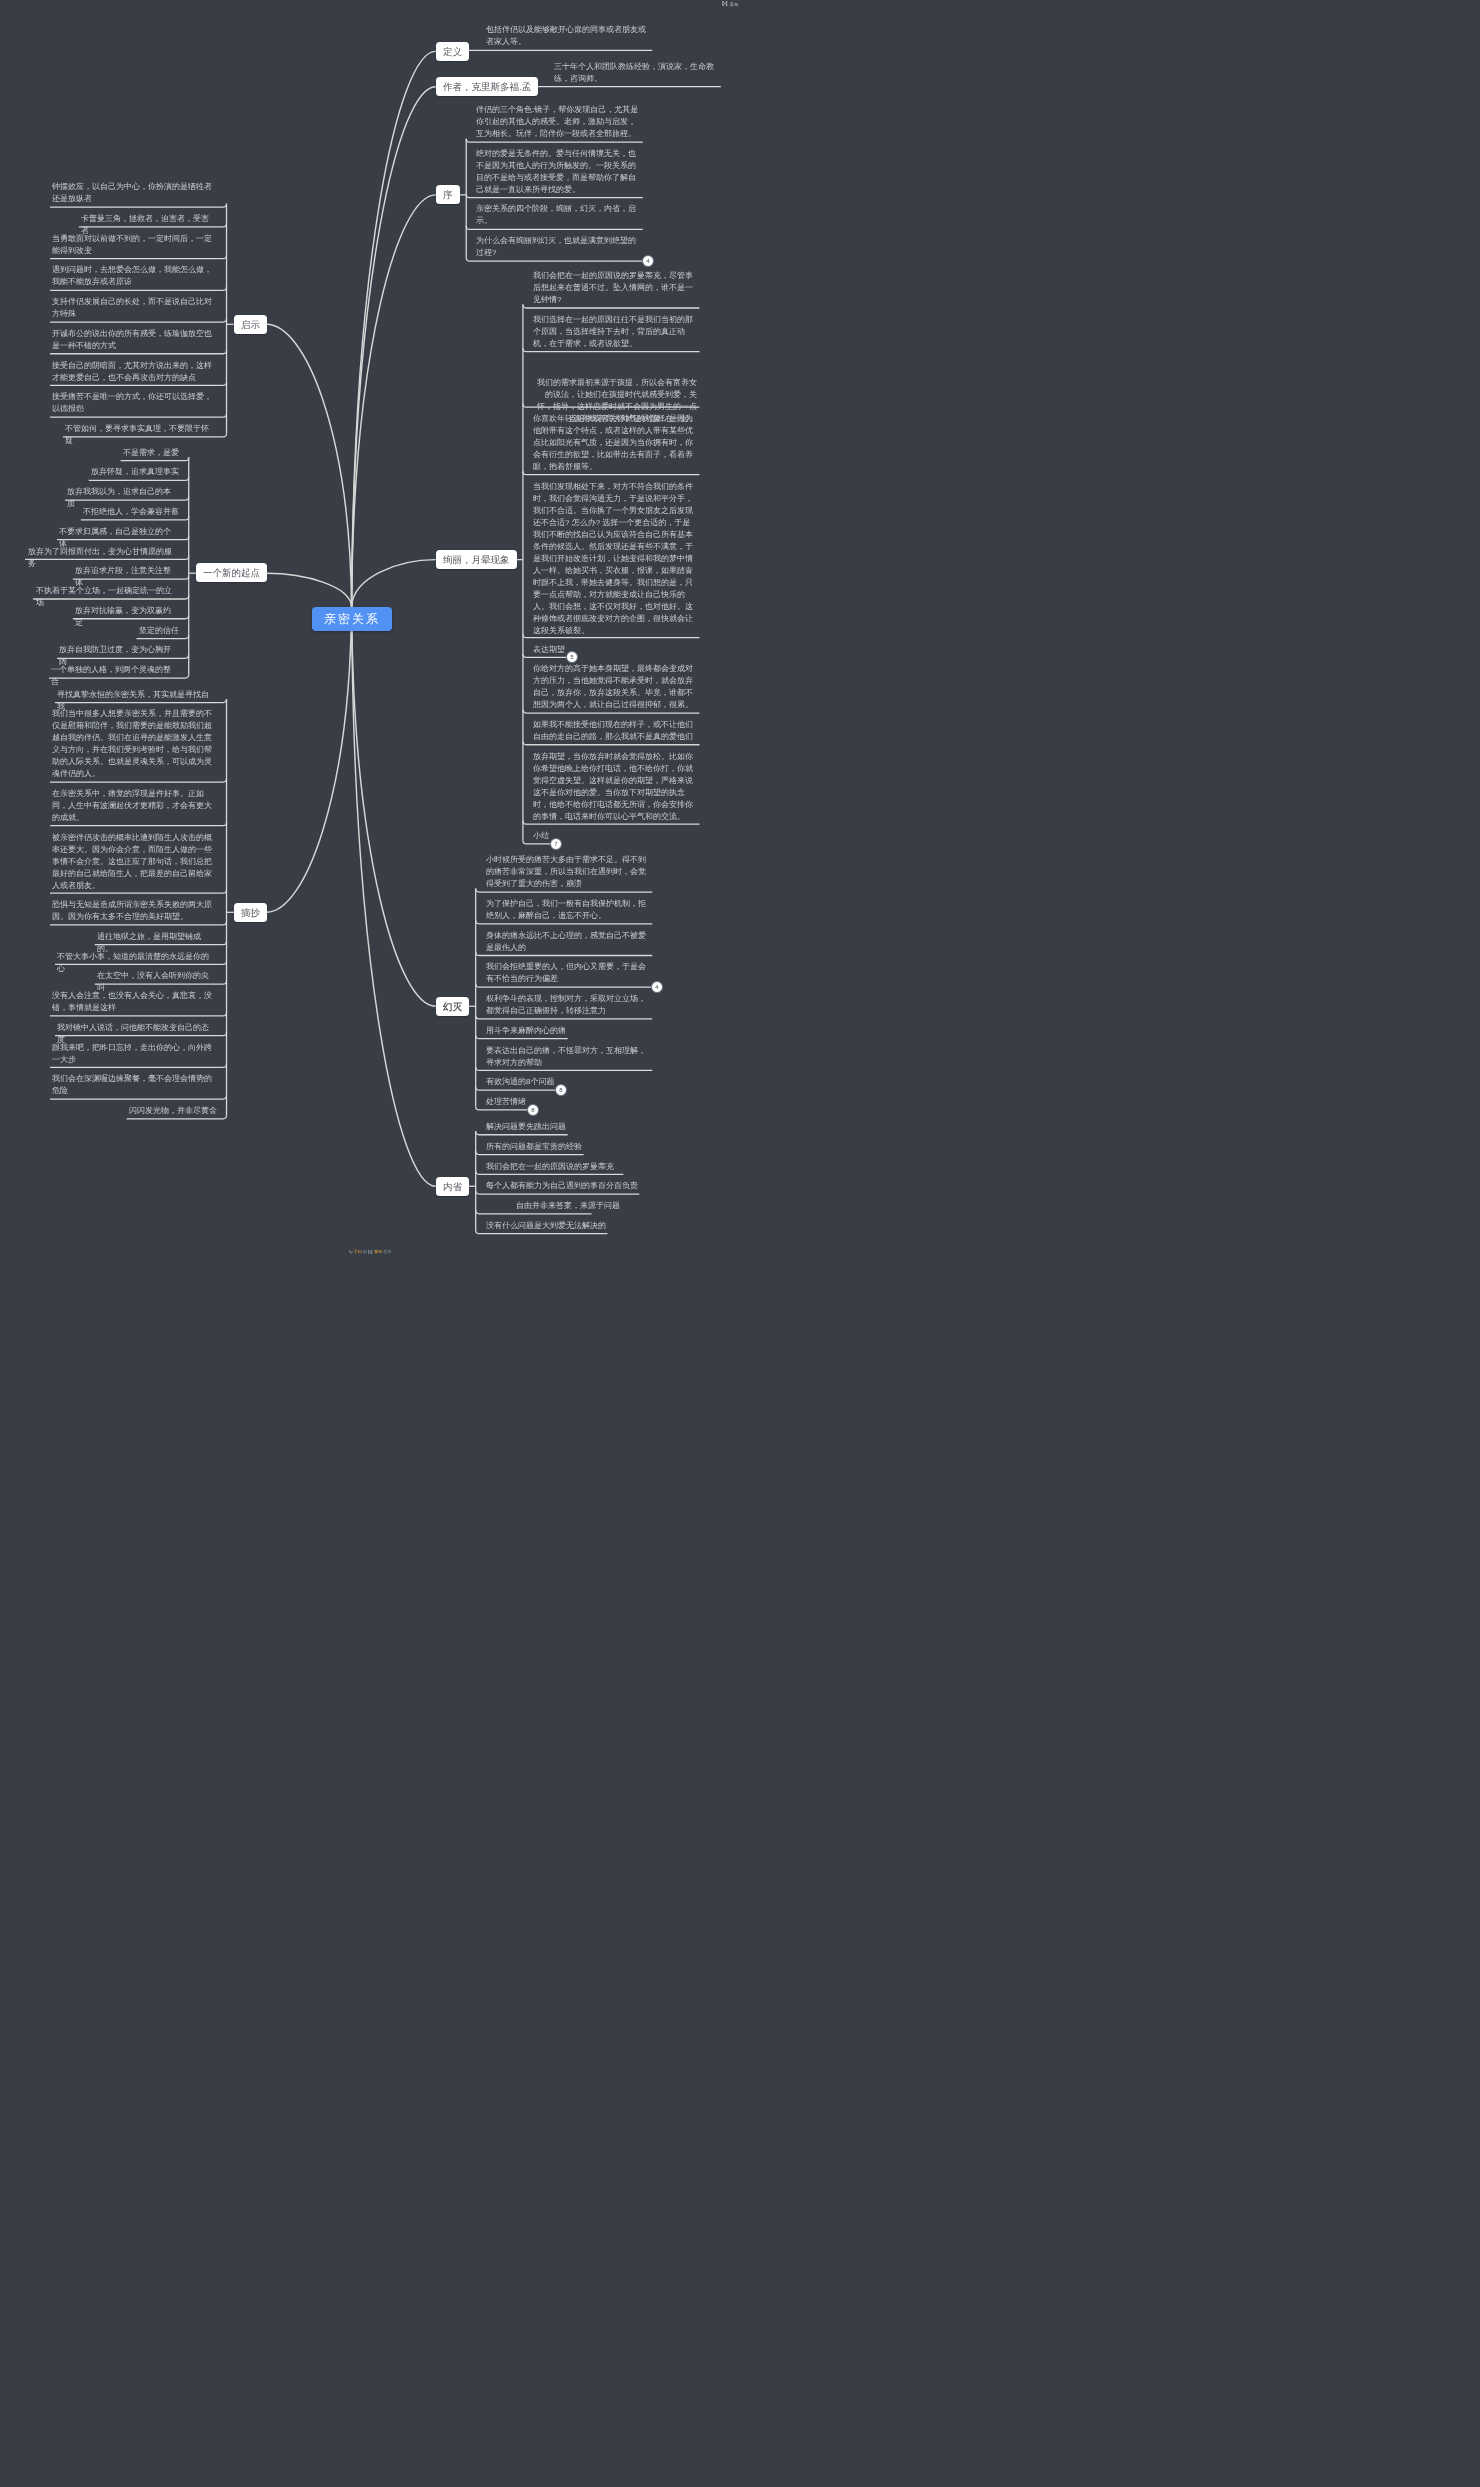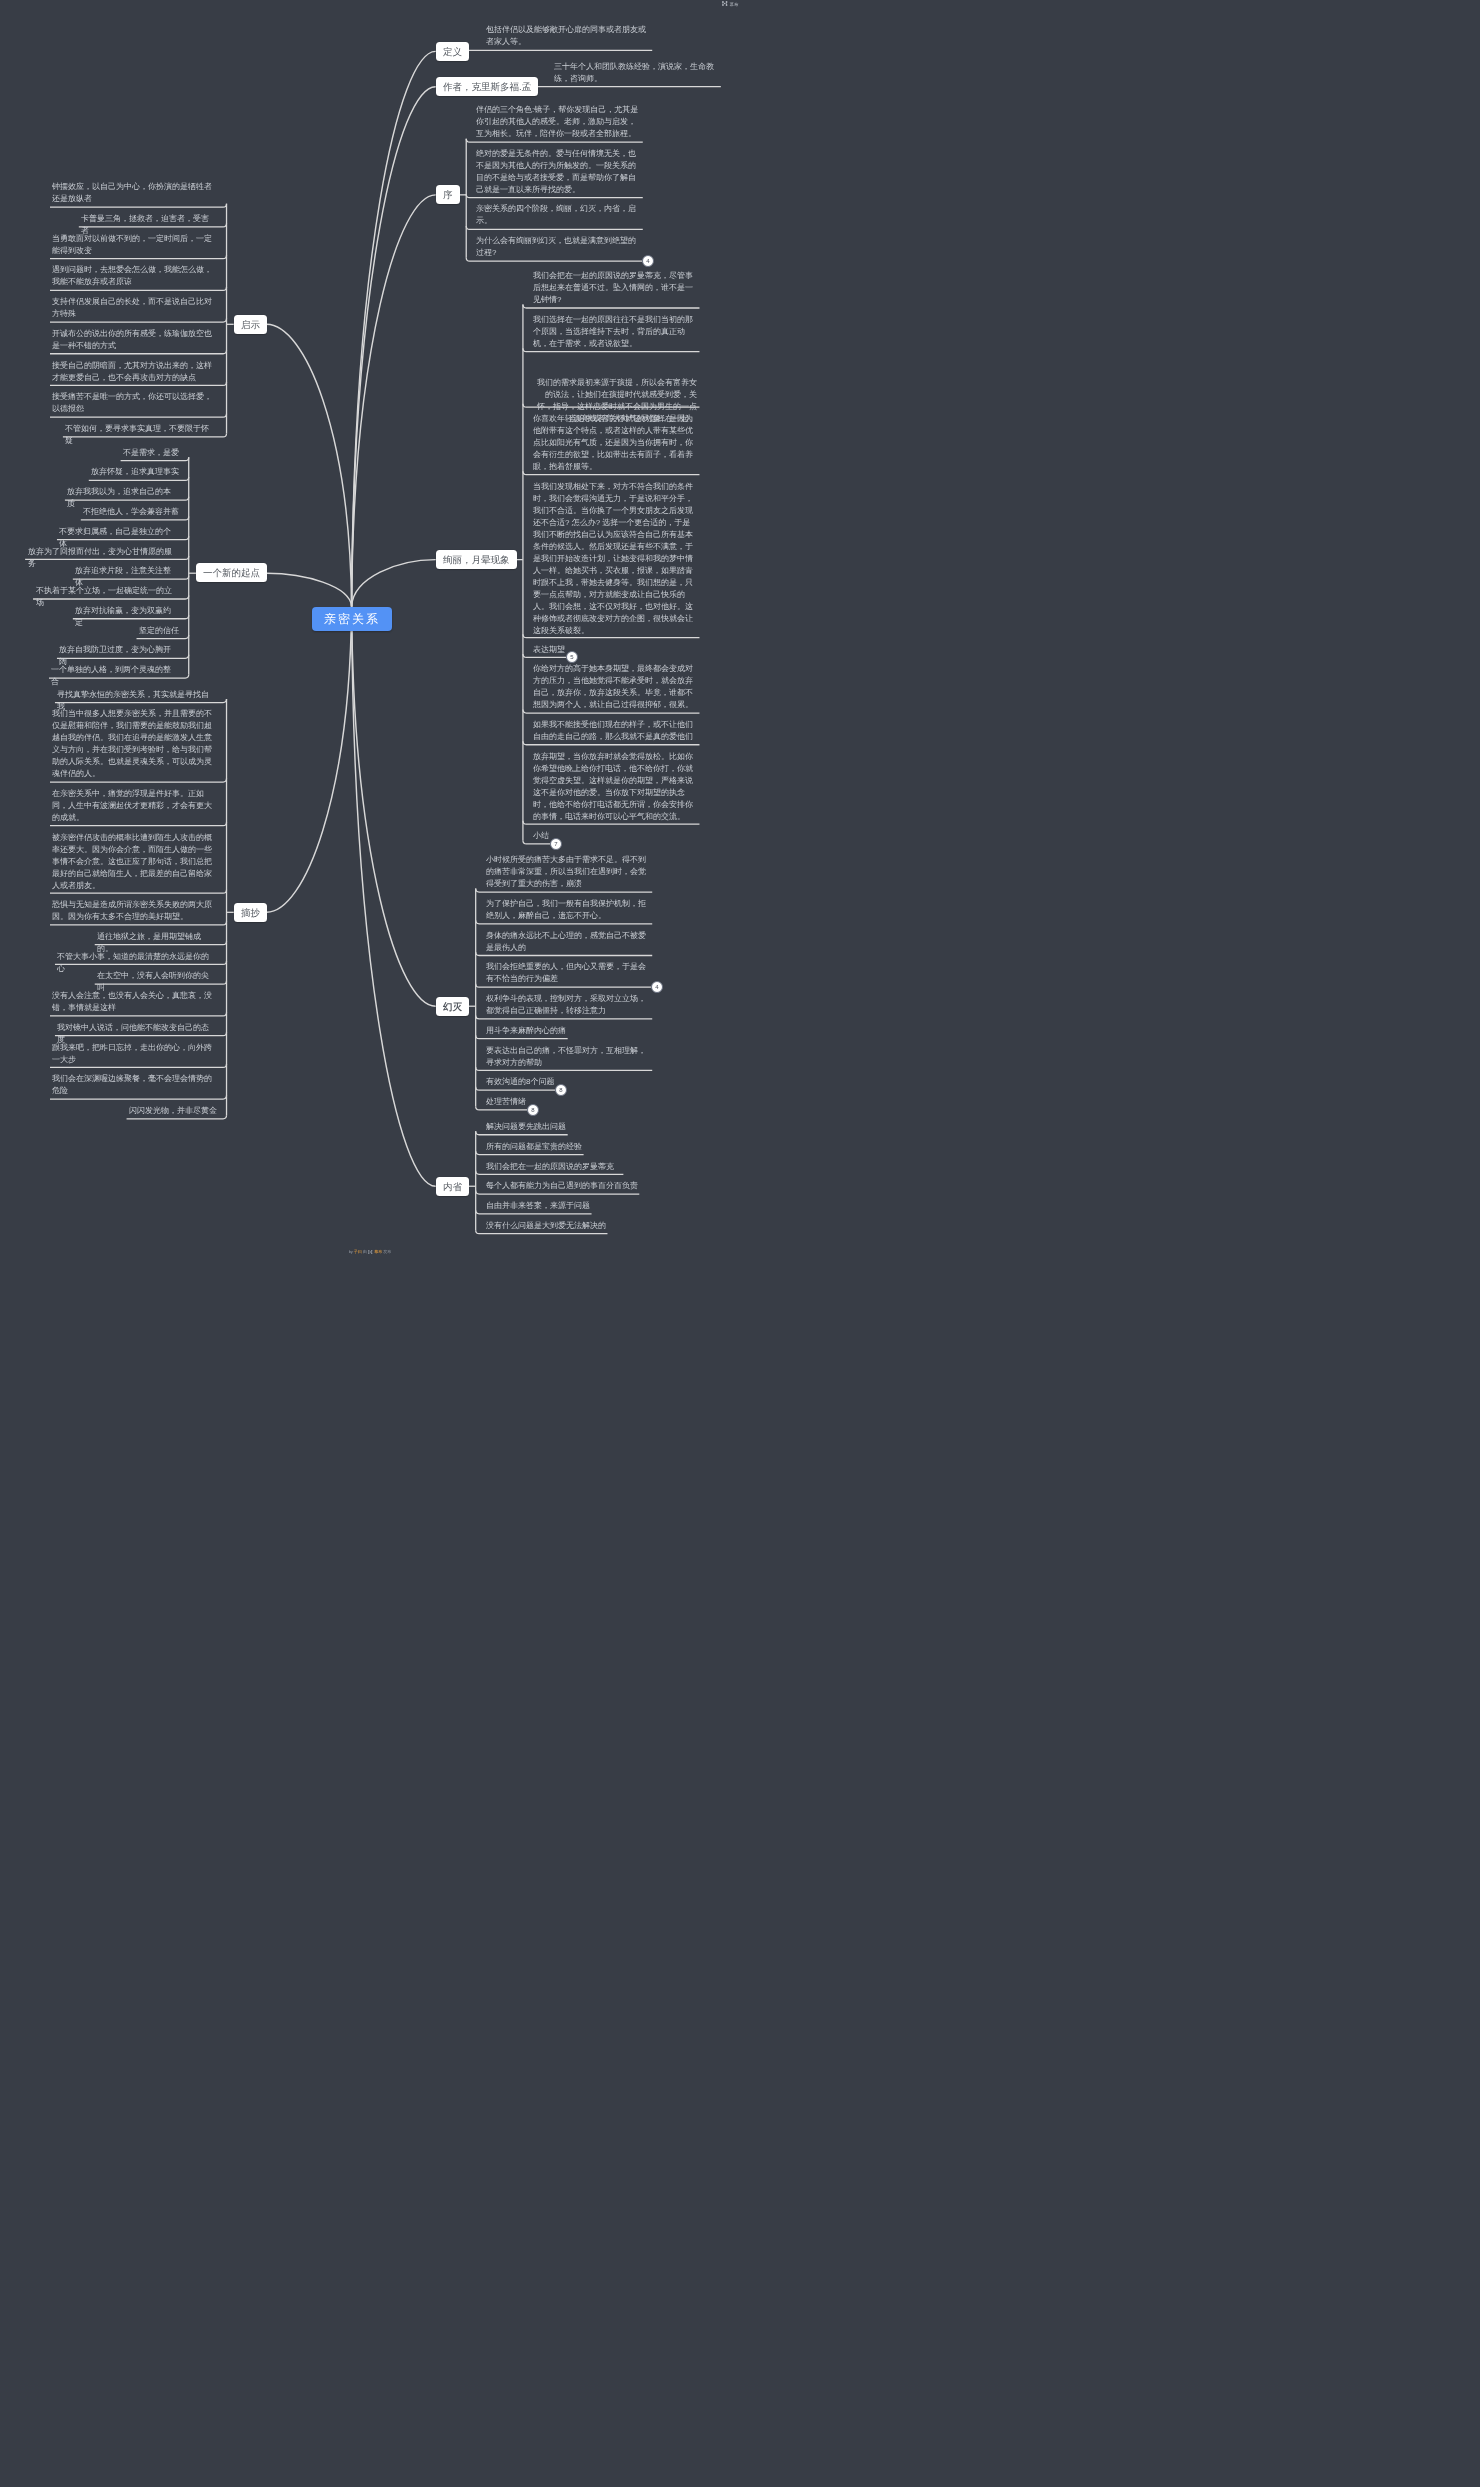--- a/index.html
+++ b/index.html
@@ -156,21 +156,21 @@
     <div class="leaf r" style="width: 164px; left: 486px; top: 1045px;"><span>要表达出自己的痛，不怪罪对方，互相理解，寻求对方的帮助</span></div>
     <div class="leaf r" style="width: 164px; left: 486px; top: 1076px;"><span>有效沟通的8个问题</span></div>
     <div class="badge" style="left: 555px; top: 1084px;">8</div>
     <div class="leaf r" style="width: 164px; left: 486px; top: 1096px;"><span>处理苦情绪</span></div>
     <div class="badge" style="left: 527px; top: 1104px;">8</div>
     <div class="node" style="left: 436px; top: 1177px;"><div class="nbox">内省</div></div>
     <div class="leaf r" style="width: 164px; left: 486px; top: 1121px;"><span>解决问题要先跳出问题</span></div>
     <div class="leaf r" style="width: 164px; left: 486px; top: 1141px;"><span>所有的问题都是宝贵的经验</span></div>
     <div class="leaf r" style="width: 164px; left: 486px; top: 1161px;"><span>我们会把在一起的原因说的罗曼蒂克</span></div>
     <div class="leaf r" style="width: 164px; left: 486px; top: 1180px;"><span>每个人都有能力为自己遇到的事百分百负责</span></div>
-    <div class="leaf r" style="width: 164px; left: 486px; top: 1200px;"><span>自由并非来答案，来源于问题</span></div>
+    <div class="leaf r" style="width: 164px; left: 486px; top: 1200px; text-align: center;"><span>自由并非来答案，来源于问题</span></div>
     <div class="leaf r" style="width: 164px; left: 486px; top: 1220px;"><span>没有什么问题是大到爱无法解决的</span></div>
     <div class="node" style="left: 234px; top: 315px;"><div class="nbox">启示</div></div>
     <div class="leaf l" style="width: 164px; left: 52px; top: 181px;"><span>钟摆效应，以自己为中心，你扮演的是牺牲者还是放纵者</span></div>
     <div class="leaf l" style="width: 135px; left: 81px; top: 213px;"><span>卡普曼三角，拯救者，迫害者，受害者</span></div>
     <div class="leaf l" style="width: 164px; left: 52px; top: 233px;"><span>当勇敢面对以前做不到的，一定时间后，一定能得到改变</span></div>
     <div class="leaf l" style="width: 164px; left: 52px; top: 264px;"><span>遇到问题时，去想爱会怎么做，我能怎么做，我能不能放弃或者原谅</span></div>
     <div class="leaf l" style="width: 164px; left: 52px; top: 296px;"><span>支持伴侣发展自己的长处，而不是说自己比对方特殊</span></div>
     <div class="leaf l" style="width: 164px; left: 52px; top: 328px;"><span>开诚布公的说出你的所有感受，练瑜伽放空也是一种不错的方式</span></div>
     <div class="leaf l" style="width: 164px; left: 52px; top: 360px;"><span>接受自己的阴暗面，尤其对方说出来的，这样才能更爱自己，也不会再攻击对方的缺点</span></div>
     <div class="leaf l" style="width: 164px; left: 52px; top: 391px;"><span>接受痛苦不是唯一的方式，你还可以选择爱，以德报怨</span></div>

